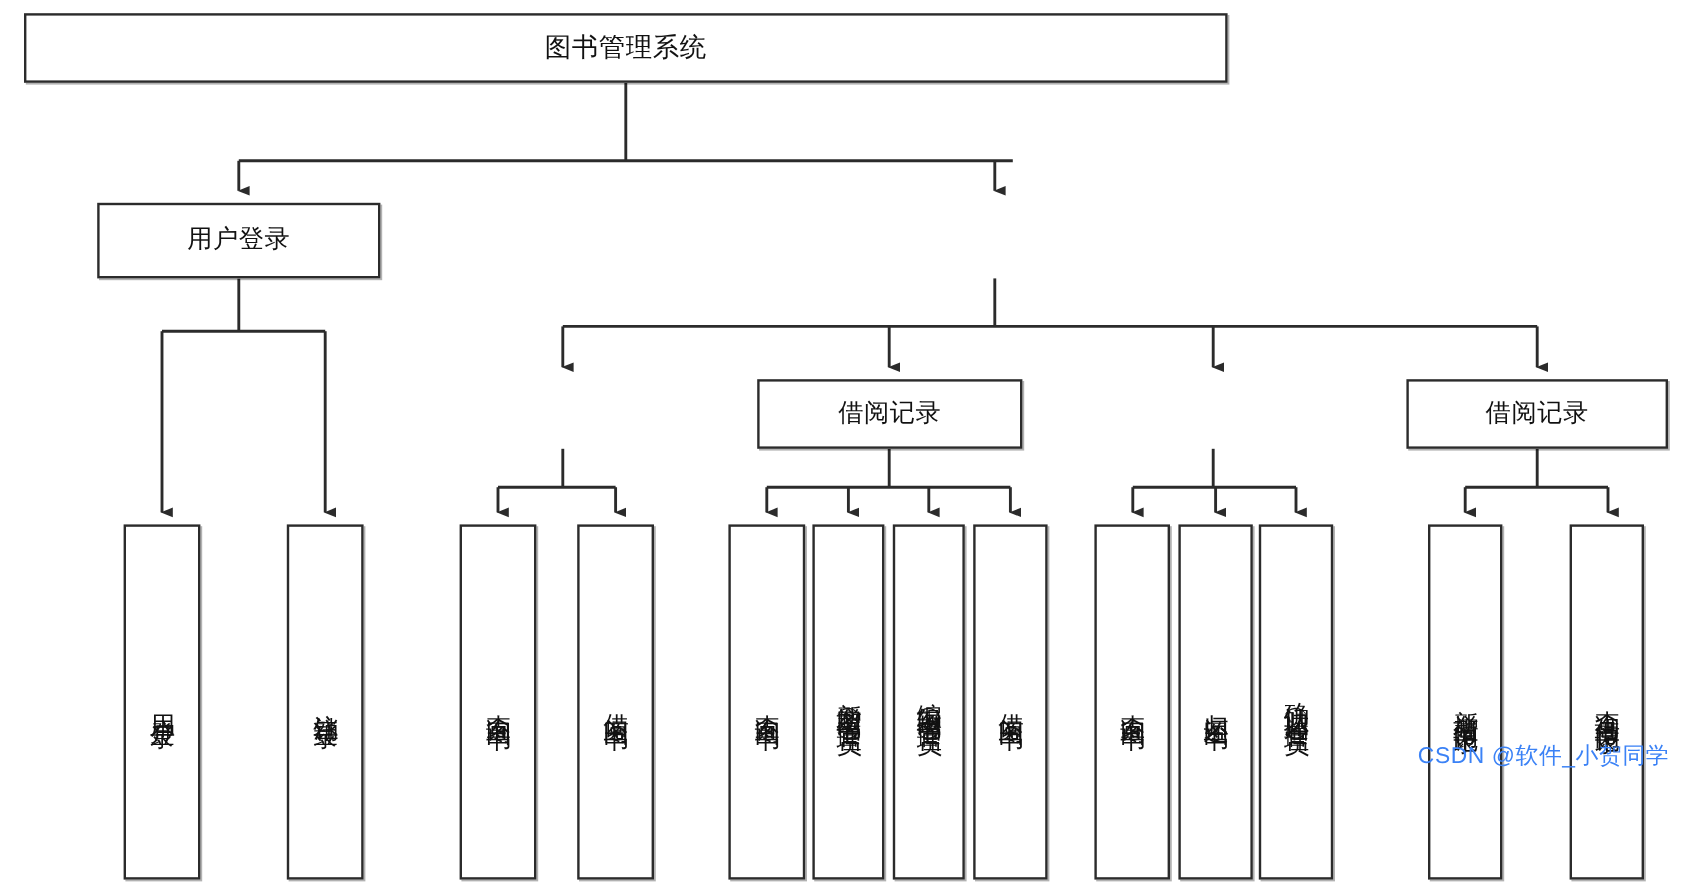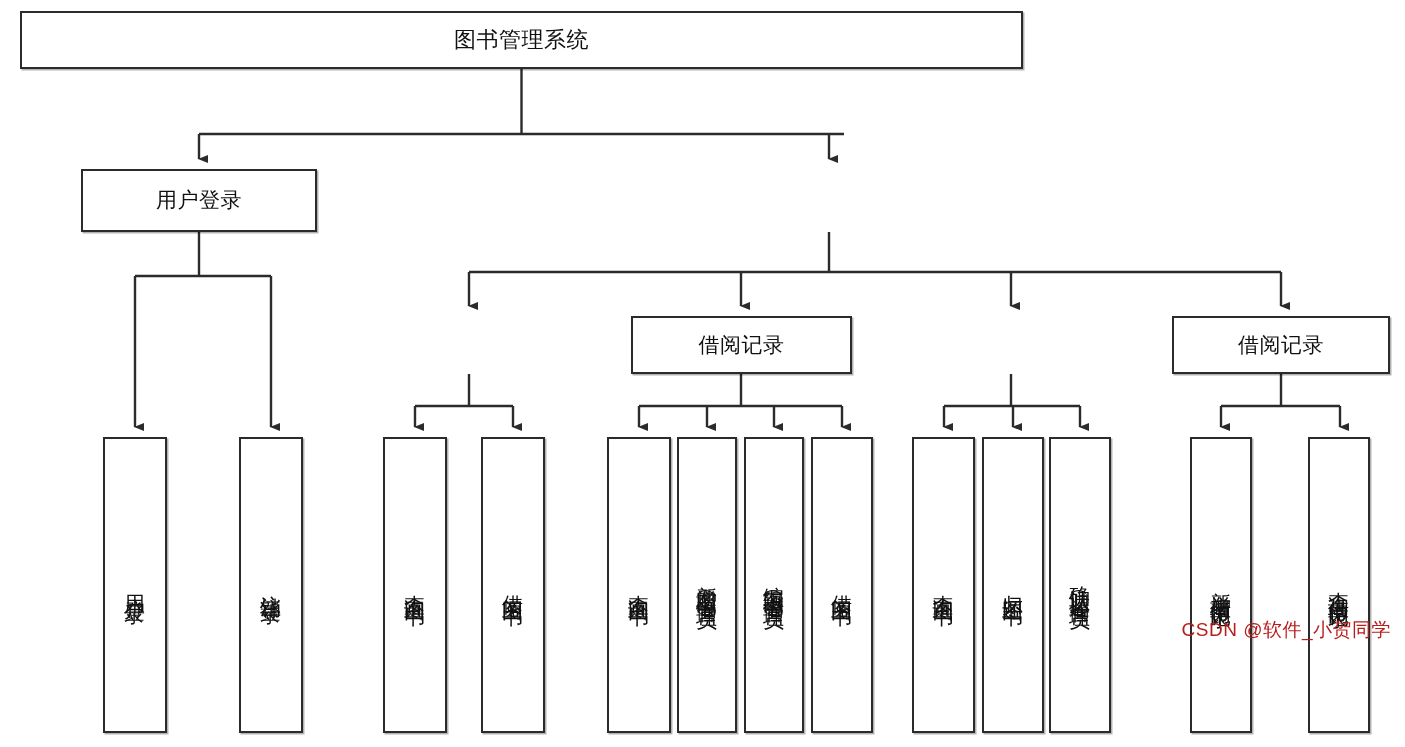--- a/index.html
+++ b/index.html
@@ -59,21 +59,21 @@
     font-size: 21px;
     letter-spacing: 3.5px;
     line-height: 1;
     white-space: nowrap;
   }
   .watermark {
     position: absolute;
     right: 14px;
     bottom: 8px;
     font-size: 19px;
-    color: #b91c1c;
+    color: #3b82f6;
     letter-spacing: 0.5px;
     white-space: nowrap;
   }
 </style>
 </head>
 <body>
 
 <div id="diagram-root">
 
   <svg class="edges" viewBox="0 0 1405 747" xmlns="http://www.w3.org/2000/svg">

